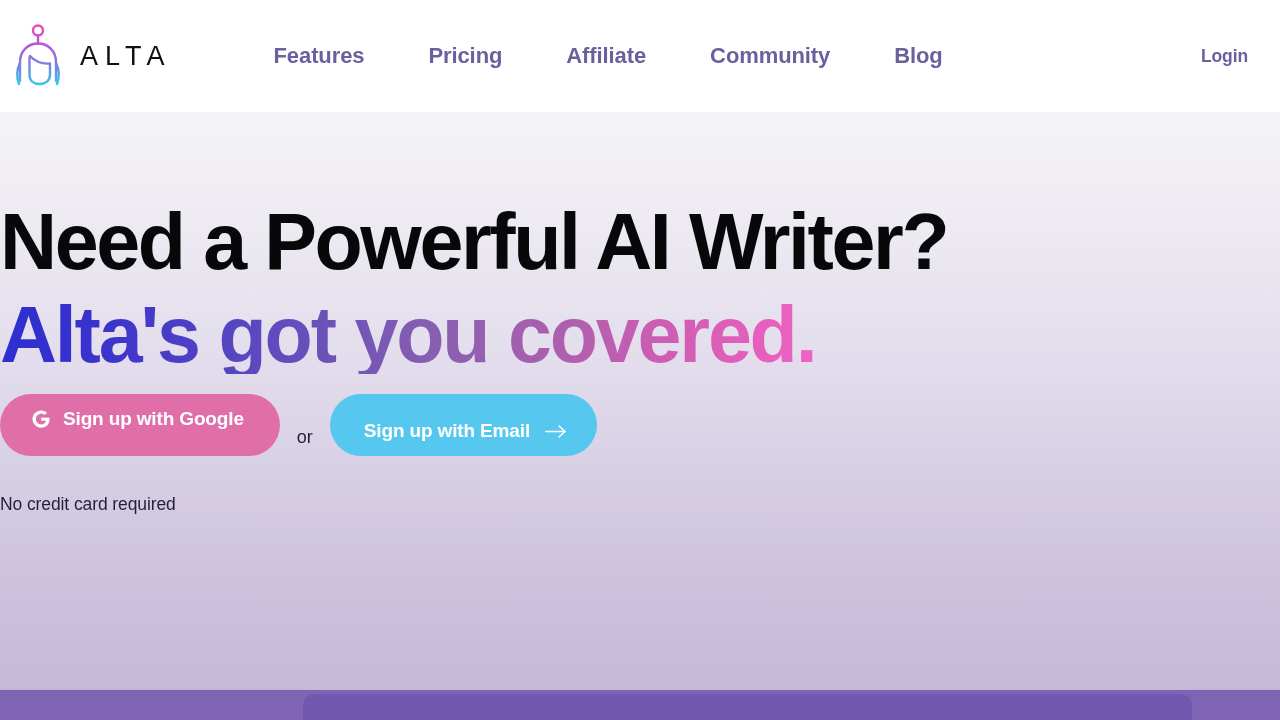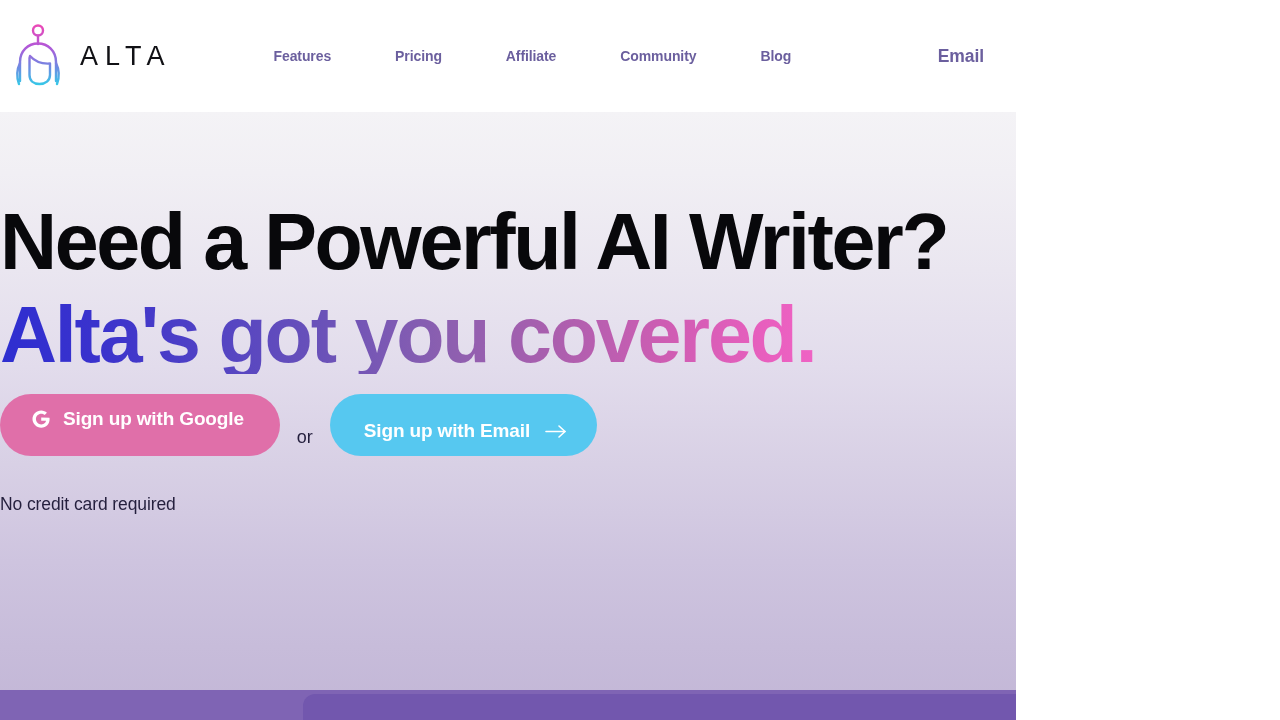--- a/index.html
+++ b/index.html
@@ -6,21 +6,21 @@
   html, body {
     width:1280px; height:720px;
     overflow:hidden;
     font-family:"Liberation Sans", sans-serif;
     background:#ffffff;
   }
 
   
   .page {
     position:relative;
-    width:1016px; height:720px;
+    width:1280px; height:720px;
     display:flex; flex-direction:column;
   }
 
   
   .header {
     height:112px;
     flex:0 0 112px;
     background:#ffffff;
     display:flex;
     align-items:center;
@@ -45,21 +45,21 @@
     padding-left:2px;
   }
 
   .nav {
     display:flex;
     align-items:center;
     gap:28px;
     margin-left:66px;
   }
   .nav-link {
-    font-size:14px;
+    font-size:22px;
     font-weight:700;
     color:#6b5f9e;
     text-decoration:none;
     letter-spacing:-0.1px;
     cursor:pointer;
     white-space:nowrap;
     padding-left:36px;
   }
 
   .login-link {
@@ -237,21 +237,21 @@
     </a>
 
     <nav class="nav">
       <a class="nav-link">Features</a>
       <a class="nav-link">Pricing</a>
       <a class="nav-link">Affiliate</a>
       <a class="nav-link">Community</a>
       <a class="nav-link">Blog</a>
     </nav>
 
-    <a class="login-link">Email</a>
+    <a class="login-link">Login</a>
   </header>
 
   <section class="hero">
 
     <h1 class="headline">Need a Powerful AI Writer?</h1>
     <h1 class="headline-2">Alta's got you covered.</h1>
 
 
     <div class="cta-row">
 

